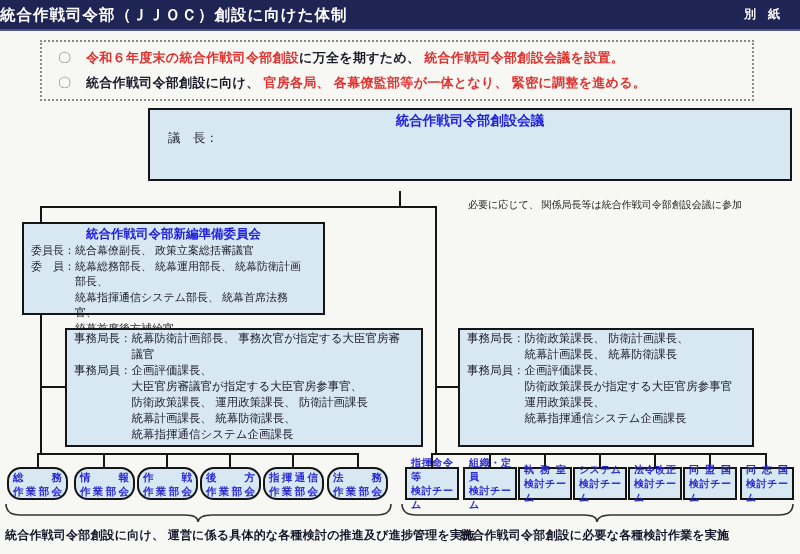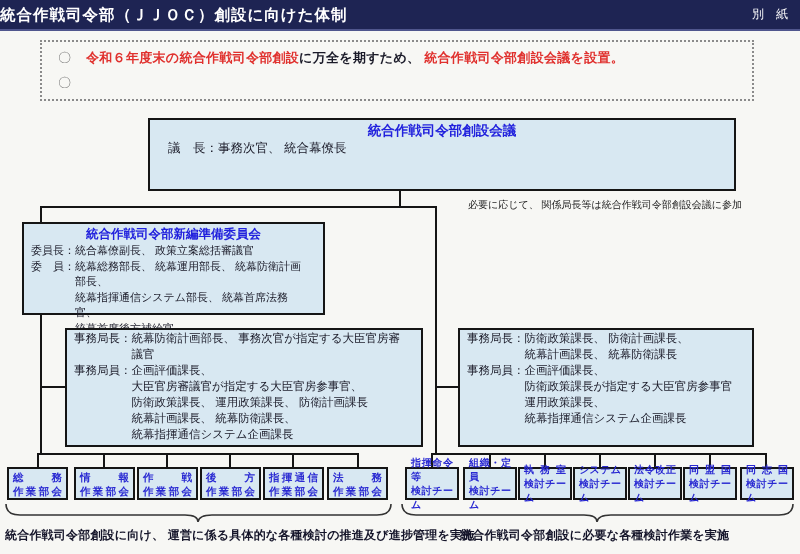--- a/index.html
+++ b/index.html
@@ -13,22 +13,22 @@
   .titlebar{
     position:absolute;left:0;top:0;width:100%;height:29px;
     background:var(--navy,#1e2453);
     border-bottom:2px solid #50568d;
   }
   .titlebar-text{
     text-align:left;line-height:29px;color:#fff;
     font-size:15.5px;font-weight:bold;letter-spacing:1px;
   }
   .titlebar-side{
-    position:absolute;right:12px;top:0;line-height:29px;color:#fff;
-    font-size:12px;font-weight:normal;
+    position:absolute;right:20px;top:0;line-height:29px;color:#fff;
+    font-size:12px;font-weight:bold;
   }
   
   .intro{
     position:absolute;left:40px;top:40px;width:714px;height:61px;
     border:2px dotted #8a8a8a;
     display:flex;flex-direction:column;justify-content:space-evenly;
     padding-left:16px;box-sizing:border-box;
   }
   .bullet-row{display:flex;align-items:baseline;gap:15px;}
   .bullet-mark{font-size:13px;color:#555;font-weight:normal;}
@@ -42,21 +42,21 @@
   }
   .orgbox-title{
     text-align:center;font-weight:bold;color:var(--title-blue,#2222dd);
     padding-top:2px;
   }
   .rows{padding:0 18px;}
   .row{display:flex;align-items:flex-start;}
   .lbl{flex:none;white-space:pre;}
   .txt{white-space:pre-line;}
   
-  .council{left:148px;top:118px;width:588px;height:73px;}
+  .council{left:148px;top:108px;width:644px;height:73px;}
   .council .orgbox-title{font-size:13.5px;}
   .council .rows{font-size:12.5px;line-height:17px;padding-left:18px;}
   
   .committee{left:22px;top:222px;width:303px;height:93px;}
   .committee .orgbox-title{font-size:12.5px;}
   .committee .rows{font-size:11px;line-height:15.5px;padding-left:7px;}
   
   .prep-office{left:65px;top:328px;width:358px;height:119px;}
   .council-office{left:458px;top:328px;width:296px;height:119px;}
   .office .orgbox-title{font-size:13px;}
@@ -67,21 +67,21 @@
   .ln{position:absolute;background:var(--line,#151515);}
   
   .sbox{
     position:absolute;top:467px;height:33px;
     background:var(--box-bg,#d8e8f2);
     border:2px solid var(--box-border,#151515);box-sizing:border-box;
     color:var(--small-blue,#2a2ad2);font-weight:bold;
     display:flex;flex-direction:column;justify-content:center;
   }
   .sbox div{text-align:justify;text-align-last:justify;padding:0 4px;line-height:14px;}
-  .wg{width:61px;font-size:10.5px;}
+  .wg{width:61px;font-size:10.5px;border-radius:14px;}
   .st{width:54px;font-size:10px;}
   
   .brace{position:absolute;top:503px;height:20px;}
   .caption{
     position:absolute;top:527px;font-size:12px;font-weight:bold;
     color:#15152a;letter-spacing:.2px;white-space:nowrap;
   }
 </style>
 </head>
 <body>
@@ -93,20 +93,21 @@
     <div class="titlebar-side">別　紙</div>
   </header>
 
   <section class="intro">
     <div class="bullet-row">
       <span class="bullet-mark">〇</span>
       <p class="bullet-text"><span class="red">令和６年度末の統合作戦司令部創設</span><span class="navy">に万全を期すため、 </span><span class="red">統合作戦司令部創設会議を設置。</span></p>
     </div>
     <div class="bullet-row">
       <span class="bullet-mark">〇</span>
+      <p class="bullet-text"><span class="navy">統合作戦司令部創設に向け、 </span><span class="red">官房各局、 各幕僚監部等が一体となり、 緊密に調整を進める。</span></p>
     </div>
   </section>
 
   <div class="ln" style="left:399px;top:191px;width:2px;height:16px"></div>
   <div class="ln" style="left:40px;top:206px;width:397px;height:2px"></div>
   <div class="ln" style="left:40px;top:206px;width:2px;height:17px"></div>
   <div class="ln" style="left:40px;top:314px;width:2px;height:141px"></div>
   <div class="ln" style="left:40px;top:386px;width:26px;height:2px"></div>
   <div class="ln" style="left:435px;top:206px;width:2px;height:249px"></div>
   <div class="ln" style="left:435px;top:386px;width:24px;height:2px"></div>
@@ -126,21 +127,20 @@
   <div class="ln" style="left:599px;top:453px;width:2px;height:14px"></div>
   <div class="ln" style="left:654px;top:453px;width:2px;height:14px"></div>
   <div class="ln" style="left:709px;top:453px;width:2px;height:14px"></div>
   <div class="ln" style="left:765px;top:453px;width:2px;height:14px"></div>
 
   <section class="orgbox council">
     <div class="orgbox-title">統合作戦司令部創設会議</div>
     <div class="rows">
       <div class="row">
         <span class="lbl">議　長：</span>
-        <span class="txt">事務次官、 統合幕僚長</span>
       </div>
     </div>
   </section>
 
   <div class="note">必要に応じて、 関係局長等は統合作戦司令部創設会議に参加</div>
 
   <section class="orgbox committee">
     <div class="orgbox-title">統合作戦司令部新編準備委員会</div>
     <div class="rows">
       <div class="row">

